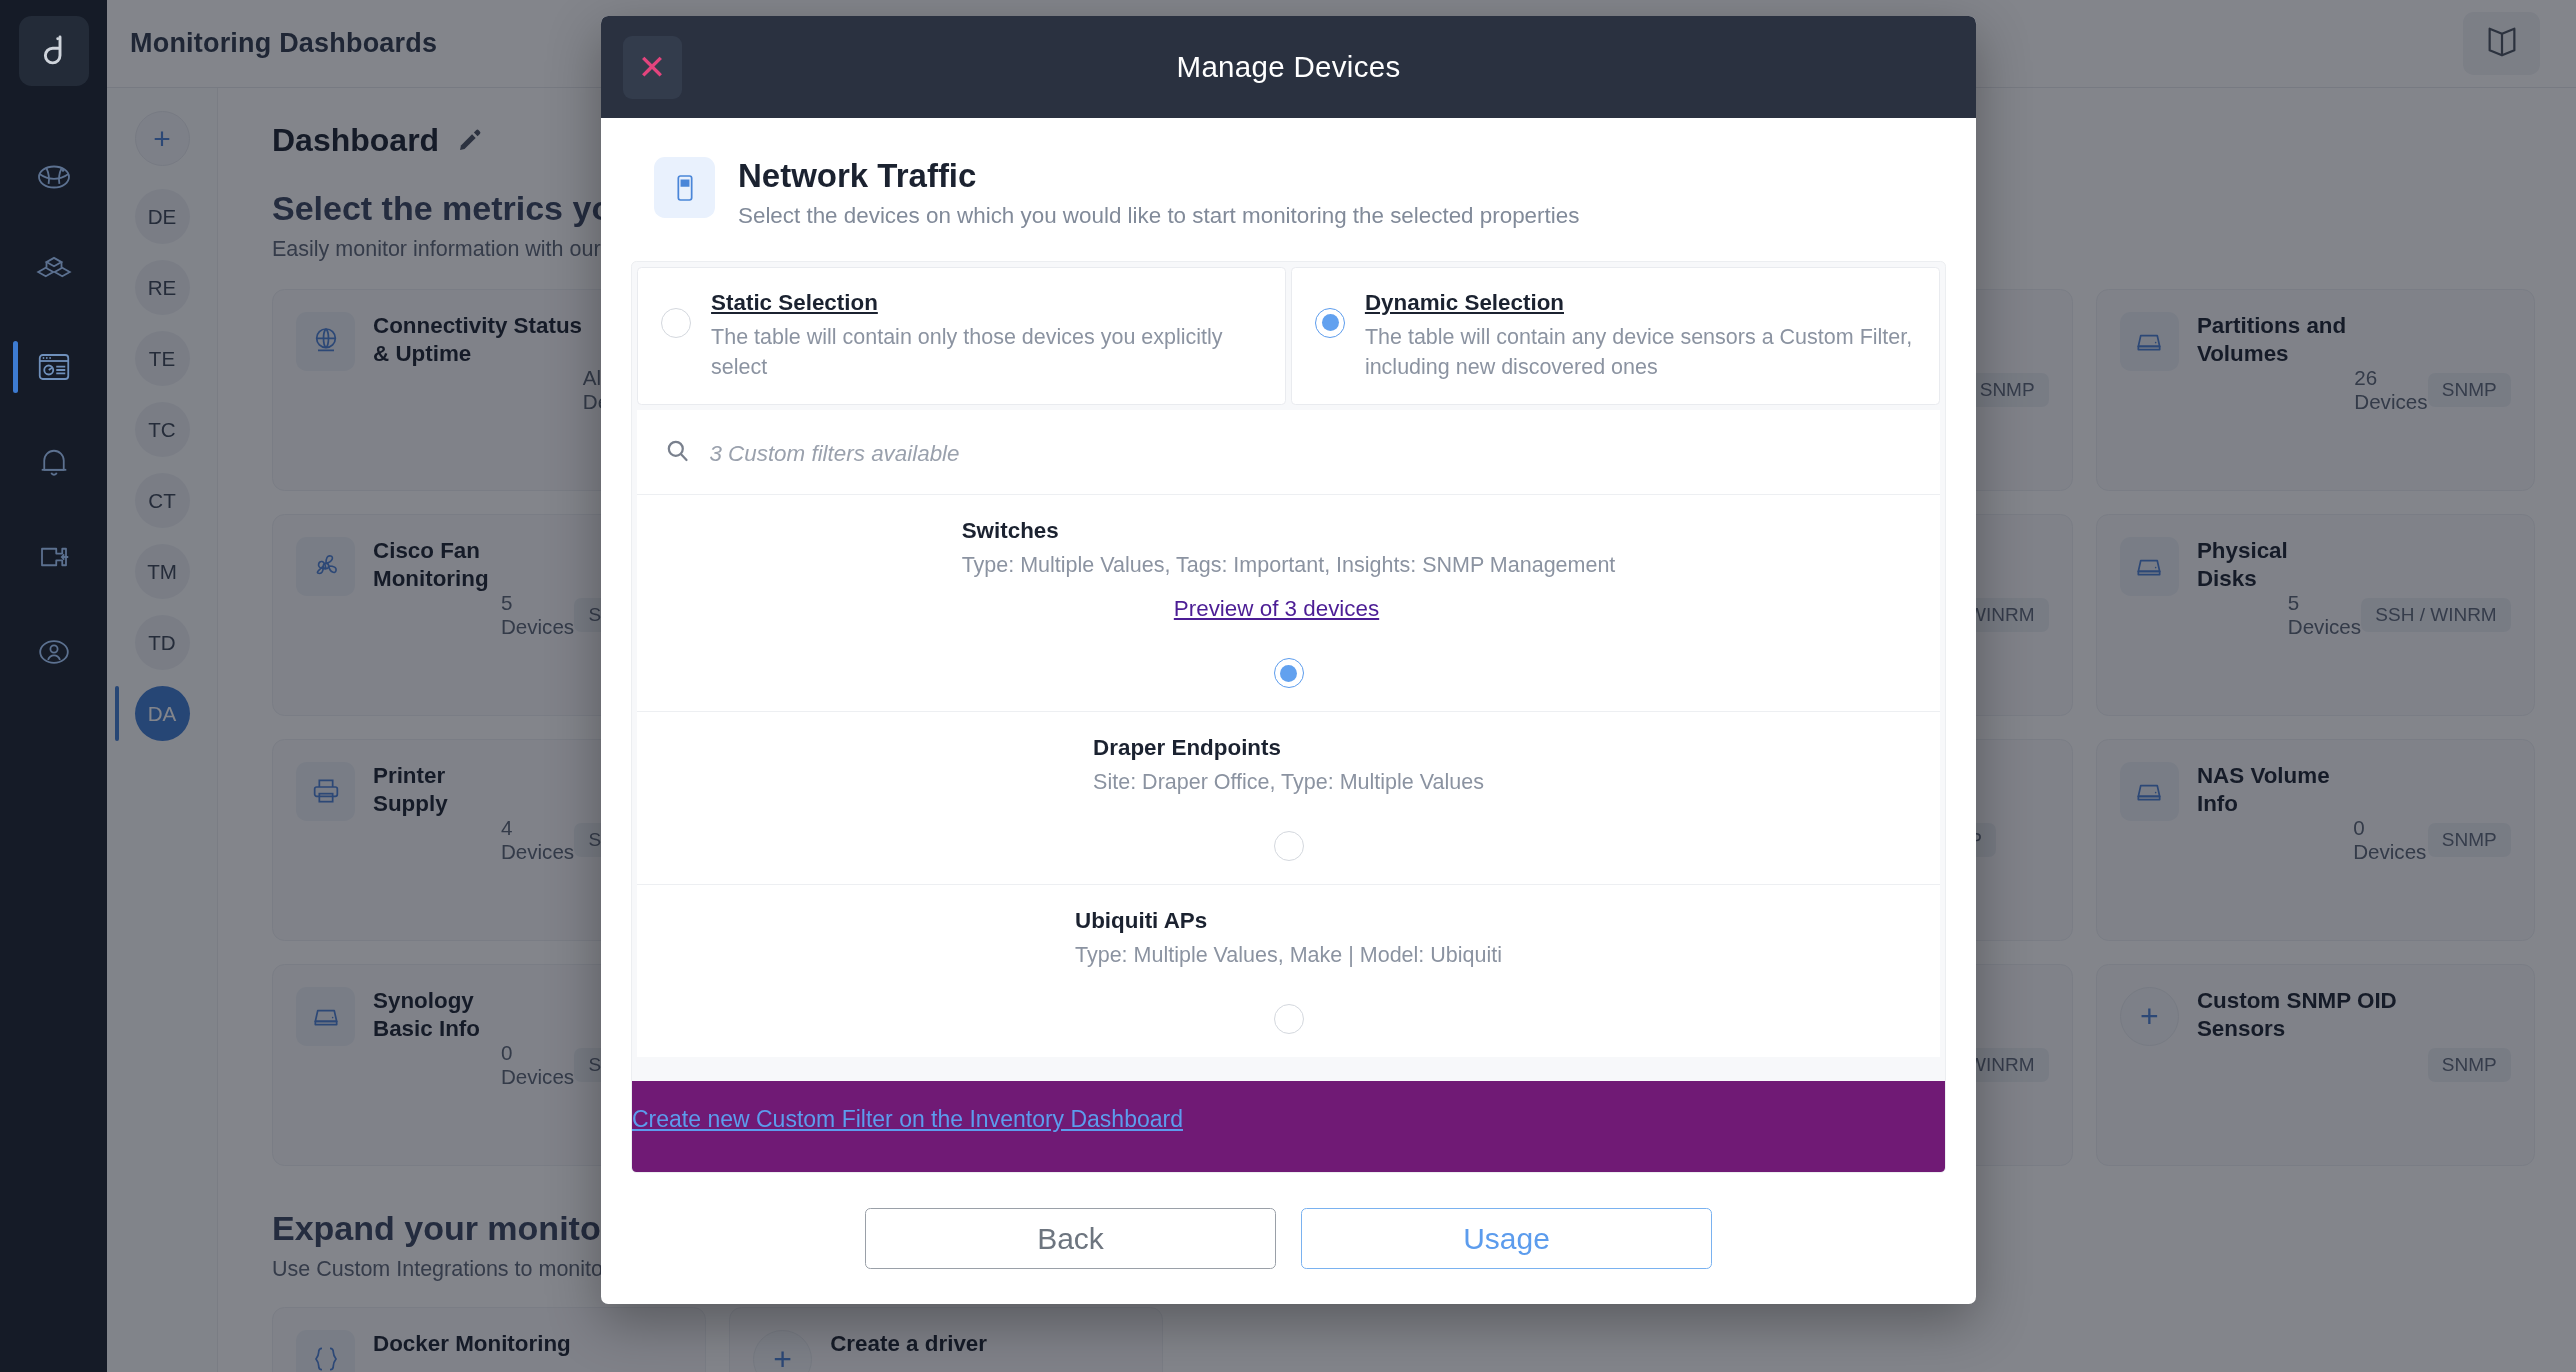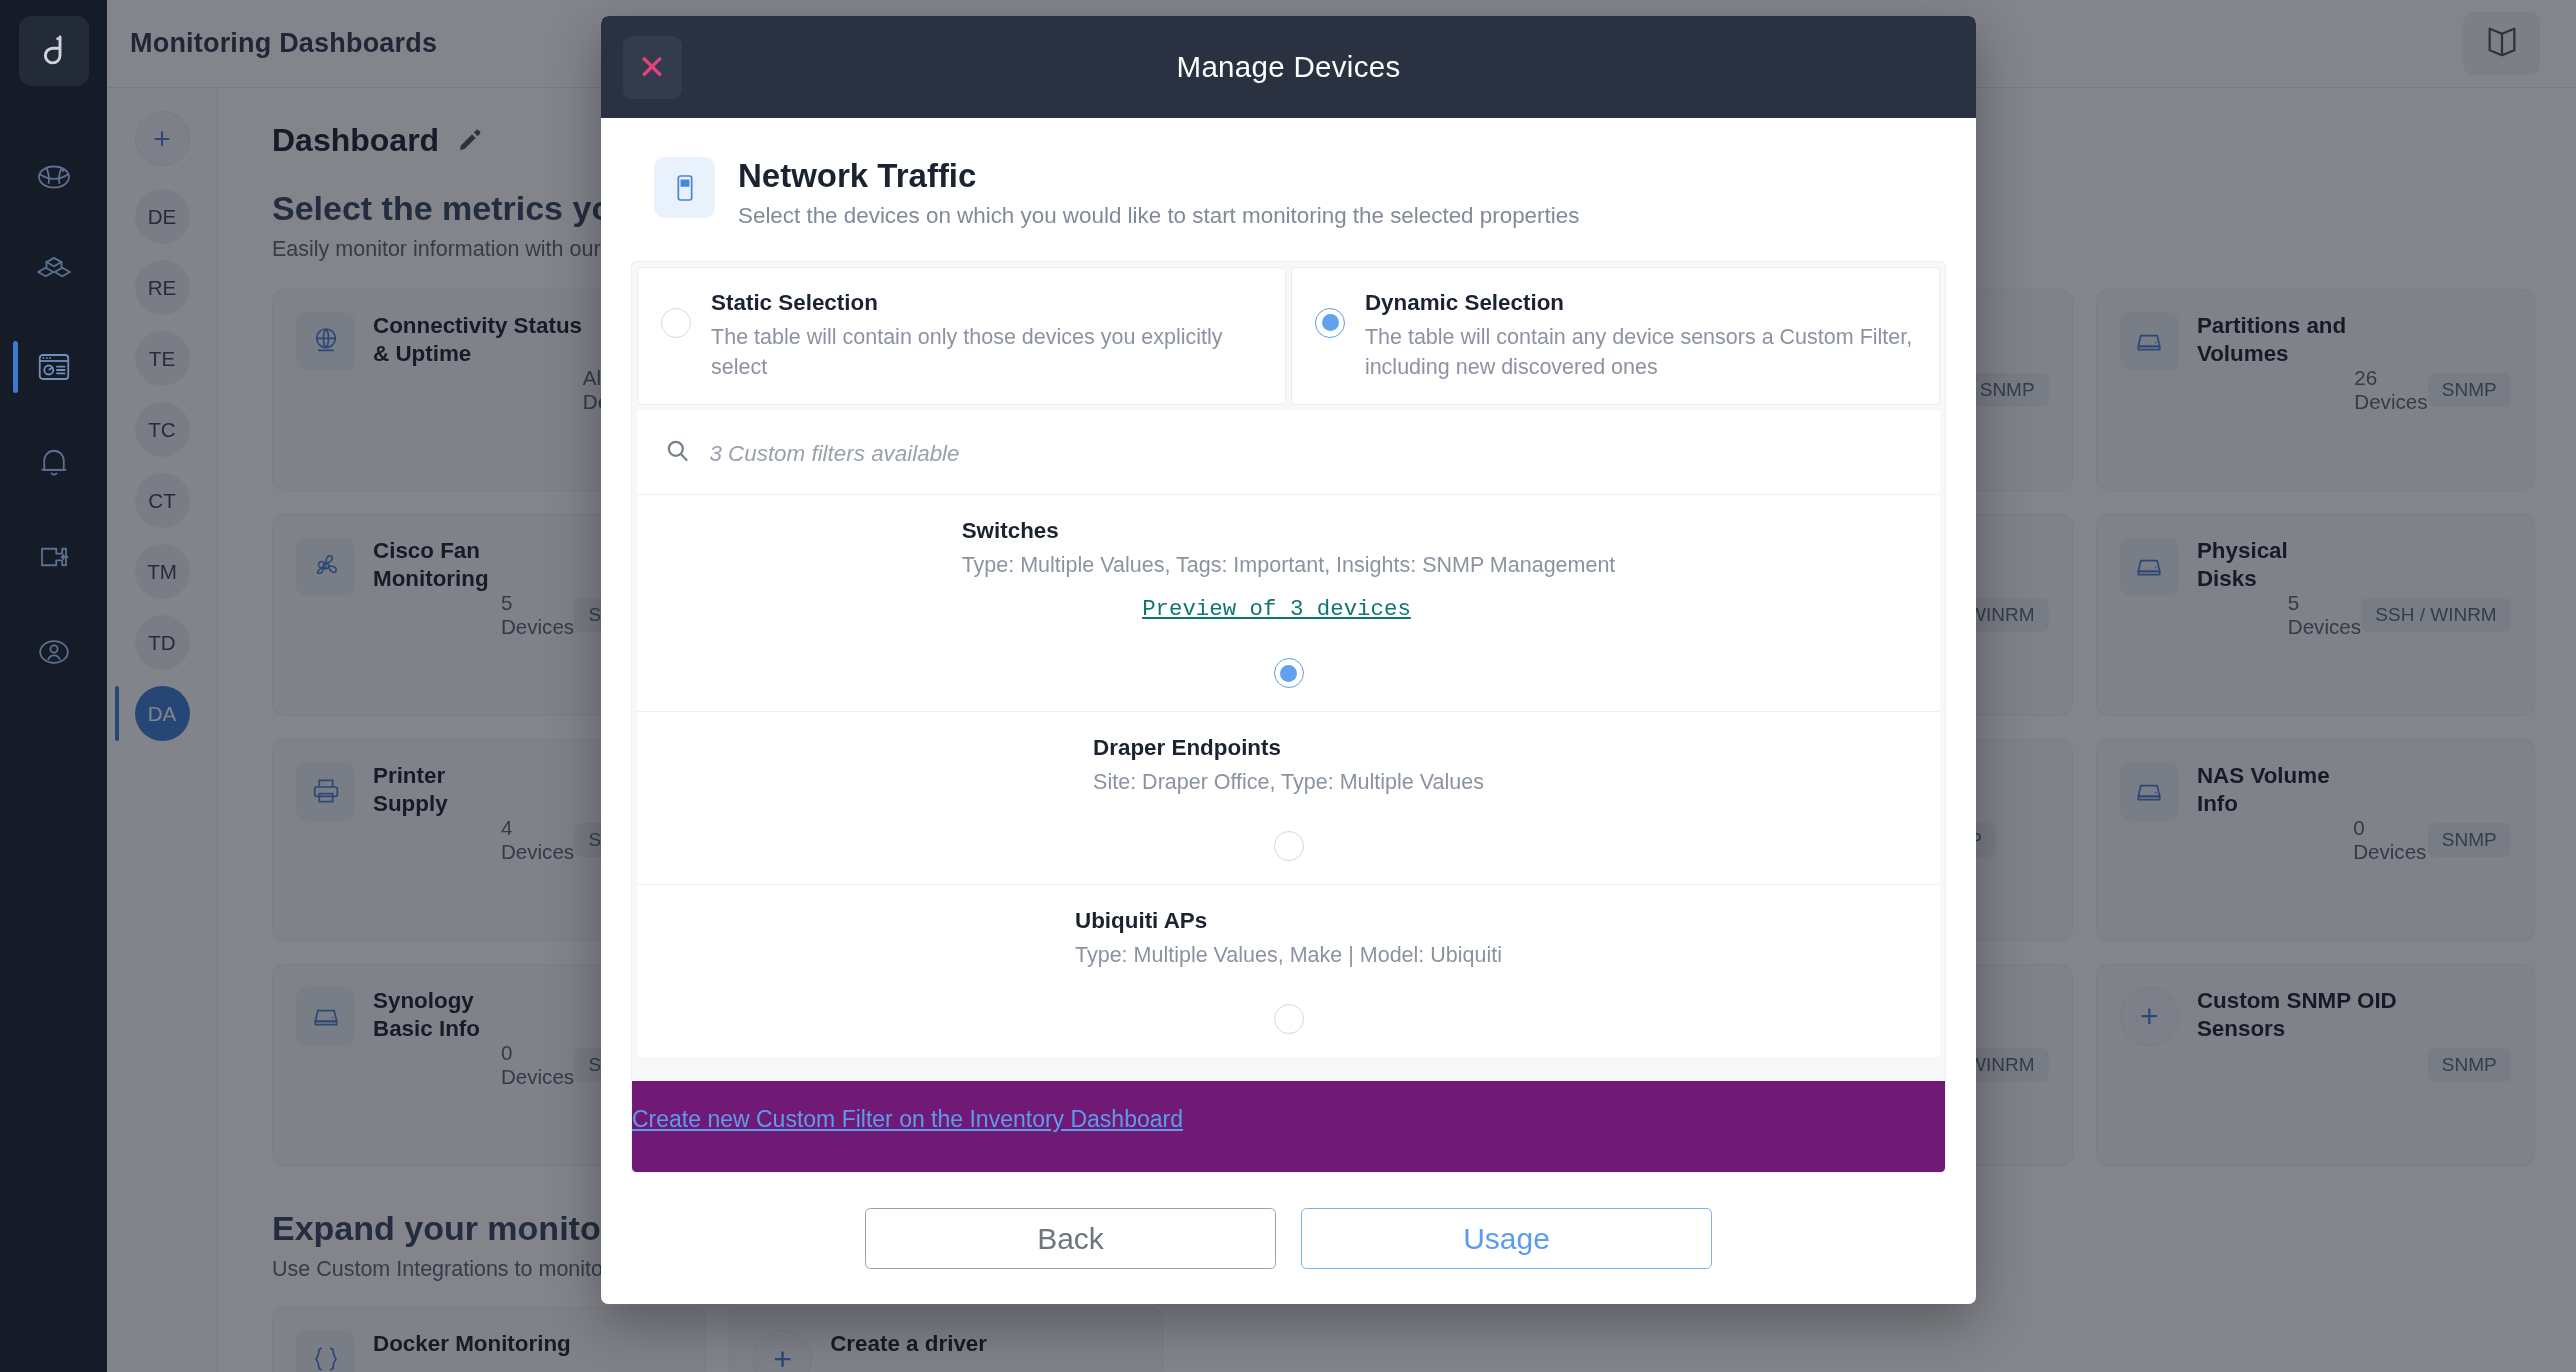--- a/index.html
+++ b/index.html
@@ -148,21 +148,21 @@
   }
   .radio {
     width: 30px; height: 30px; flex: 0 0 30px; border-radius: 50%;
     border: 1.3px solid #d4d8de; background: #fff; margin-top: 18px;
     display: flex; align-items: center; justify-content: center;
   }
   .radio.on { border: 1.8px solid #5c9ced; }
   .radio.on::after {
     content: ""; width: 17px; height: 17px; border-radius: 50%; background: #62a1ef;
   }
-  .sel-label { font-size: 22.4px; font-weight: 700; color: #1b2230; margin-bottom: 7.2px; }
+  .sel-label { font-size: 22.4px; font-weight: 700; color: #1b2230; margin-bottom: 7.2px; text-decoration: underline; }
   .sel-desc { font-size: 21.5px; color: #8b93a1; line-height: 1.38; }
 
   .search-wrap {
     display: flex; align-items: flex-end; gap: 18px; background: #ffffff;
     margin: 0 5.4px; padding: 27px 27px; border-bottom: 0.9px solid #edeff2;
   }
   .search-input {
     flex: 1; border: 0; outline: 0; font-size: 22.4px; color: #9aa1ad;
     font-style: italic; background: transparent;
     font-family: "Liberation Sans", sans-serif;
@@ -172,23 +172,22 @@
   .filters { background: #ffffff; margin: 0 5.4px; }
   .filter-item {
     display: flex; align-items: center; padding: 23px 27px; gap: 18px;
     border-bottom: 0.9px solid #edeff2; cursor: pointer; min-height: 109px; flex-direction: column;
   }
   .filter-item:last-child { border-bottom: 0; }
   .filter-text { flex: 1; }
   .filter-name { font-size: 22.4px; font-weight: 700; color: #1b2230; margin-bottom: 9px; }
   .filter-meta { font-size: 21.5px; color: #8b93a1; }
   .preview-link {
-    font-size: 22.4px; color: #0f766e; text-decoration: underline; margin-right: 24px;
+    font-size: 22.4px; color: #4c1d95; text-decoration: underline; margin-right: 24px;
     white-space: nowrap;
-    font-family: Liberation Mono, monospace;
   }
 
   .panel-spacer { flex: 1; background: #f7f8fa; }
   .panel-foot {
     padding: 25px 0 39px; text-align: left; background: #701a75;
   }
   .create-link { font-size: 23px; color: #5c9ced; text-decoration: underline; }
 
   .modal-foot {
     height: 131px; display: flex; align-items: center; justify-content: center; gap: 25px;

